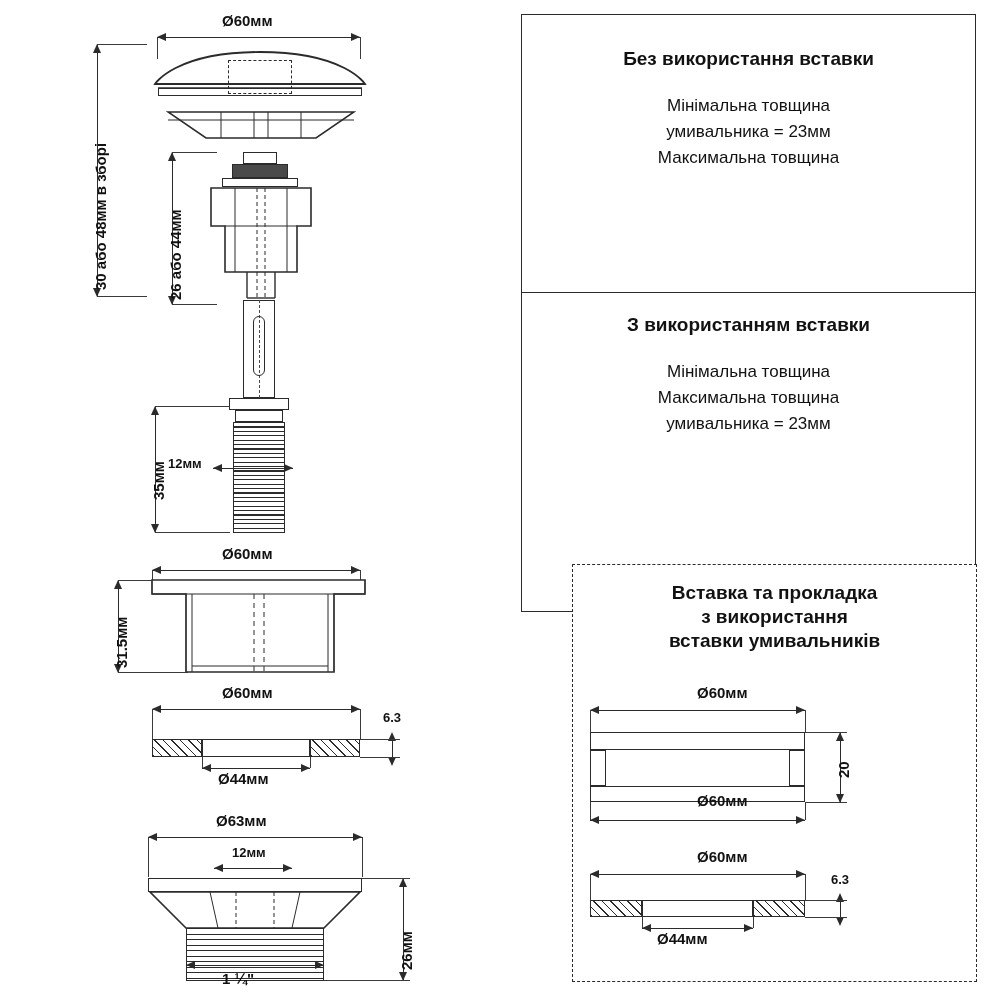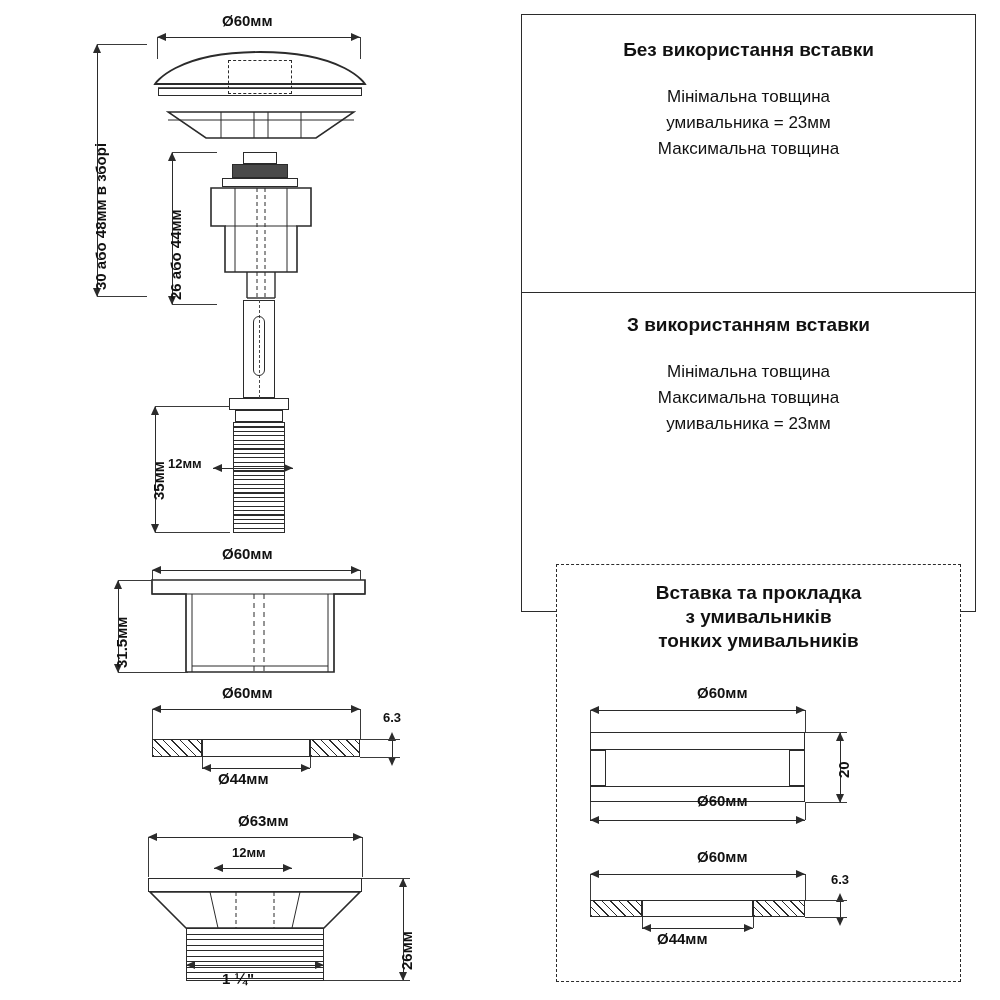--- a/index.html
+++ b/index.html
@@ -233,21 +233,21 @@
 
     <div class="ln-h" style="left:202px;top:86px;width:108px;"></div>
     <div class="arw arw-l" style="left:202px;top:82px;"></div>
     <div class="arw arw-r" style="left:301px;top:82px;"></div>
     <div class="ln-v-thin" style="left:202px;top:75px;height:11px;"></div>
     <div class="ln-v-thin" style="left:310px;top:75px;height:11px;"></div>
     <div class="dimtxt" style="left:218px;top:88px;">Ø44мм</div>
   </div>
 
   <div class="abs" style="left:0;top:810px;width:500px;height:190px;">
-    <div class="dimtxt" style="left:238px;top:2px;">Ø63мм</div>
+    <div class="dimtxt" style="left:216px;top:2px;">Ø63мм</div>
     <div class="ln-h" style="left:148px;top:27px;width:214px;"></div>
     <div class="arw arw-l" style="left:148px;top:23px;"></div>
     <div class="arw arw-r" style="left:353px;top:23px;"></div>
     <div class="ln-v-thin" style="left:148px;top:27px;height:40px;"></div>
     <div class="ln-v-thin" style="left:362px;top:27px;height:40px;"></div>
 
     <div class="dimtxt small" style="left:232px;top:35px;">12мм</div>
     <div class="ln-h" style="left:214px;top:58px;width:78px;"></div>
     <div class="arw arw-l" style="left:214px;top:54px;"></div>
     <div class="arw arw-r" style="left:283px;top:54px;"></div>
@@ -269,42 +269,42 @@
     <div class="ln-h-thin" style="left:362px;top:68px;width:48px;"></div>
     <div class="ln-h-thin" style="left:324px;top:170px;width:86px;"></div>
     <div class="dimtxt vert" style="left:398px;top:160px;">26мм</div>
 
     <div class="ln-h" style="left:186px;top:155px;width:138px;border-top-style:solid;"></div>
     <div class="arw arw-l" style="left:186px;top:151px;"></div>
     <div class="arw arw-r" style="left:315px;top:151px;"></div>
     <div class="dimtxt" style="left:222px;top:160px;">1 ¼"</div>
   </div>
 
-  <div class="panel" style="left:521px;top:14px;width:455px;height:332px;padding-top:23px;">
+  <div class="panel" style="left:521px;top:14px;width:455px;height:332px;padding-top:32px;">
     <div class="panel-title">Без використання вставки</div>
     <div style="margin-top:22px;">
       <div class="panel-line">Мінімальна товщина</div>
       <div class="panel-line">умивальника = 23мм</div>
       <div class="panel-line">Максимальна товщина</div>
     </div>
   </div>
 
   <div class="panel" style="left:521px;top:292px;width:455px;height:320px;padding-top:20px;">
     <div class="panel-title">З використанням вставки</div>
     <div style="margin-top:22px;">
       <div class="panel-line">Мінімальна товщина</div>
       <div class="panel-line">Максимальна товщина</div>
       <div class="panel-line">умивальника = 23мм</div>
     </div>
   </div>
 
-  <div class="panel dashed" style="left:556px;top:564px;width:405px;height:418px;padding-top:16px;">
+  <div class="panel dashed" style="left:572px;top:564px;width:405px;height:418px;padding-top:16px;">
     <div class="panel-title">Вставка та прокладка</div>
-    <div class="panel-title">з умивальників</div>
-    <div class="panel-title">тонких умивальників</div>
+    <div class="panel-title">з використання</div>
+    <div class="panel-title">вставки умивальників</div>
   </div>
 
   <div class="abs" style="left:552px;top:660px;width:405px;height:160px;">
     <div class="dimtxt" style="left:145px;top:24px;">Ø60мм</div>
     <div class="ln-h" style="left:38px;top:50px;width:215px;"></div>
     <div class="arw arw-l" style="left:38px;top:46px;"></div>
     <div class="arw arw-r" style="left:244px;top:46px;"></div>
     <div class="ln-v-thin" style="left:38px;top:50px;height:22px;"></div>
     <div class="ln-v-thin" style="left:253px;top:50px;height:22px;"></div>
 

